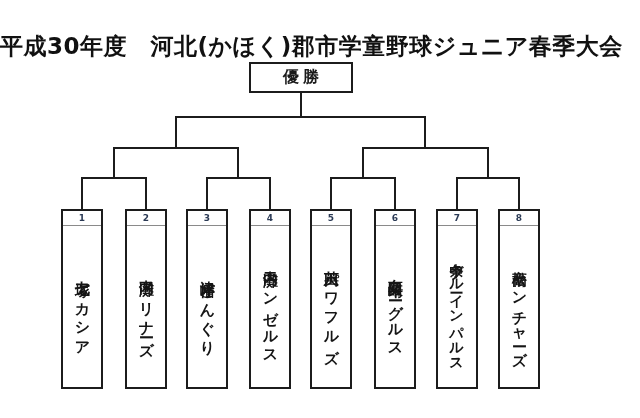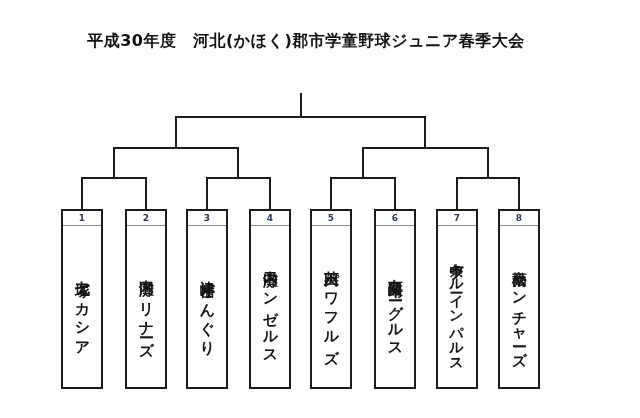--- a/index.html
+++ b/index.html
@@ -2,21 +2,21 @@
 <html><head>
 <meta charset="utf-8">
 <style>
   html,body{margin:0;padding:0;background:#fff;}
   #stage{
     position:relative;width:640px;height:418px;background:#ffffff;
     overflow:hidden;font-family:"DejaVu Sans","Liberation Sans",sans-serif;
   }
   #title{
     position:absolute;top:31px;left:0;width:612px;text-align:center;
-    font-size:16px;font-weight:bold;color:#111;letter-spacing:0.5px;white-space:nowrap;
+    font-size:23px;font-weight:bold;color:#111;letter-spacing:0.5px;white-space:nowrap;
   }
   #lines{position:absolute;left:0;top:0;width:640px;height:418px;}
   #champion{
     position:absolute;left:249px;top:62px;width:104px;height:31px;
     border:2px solid #1c1c1c;box-sizing:border-box;background:#fff;
     display:flex;align-items:center;justify-content:center;
   }
   #champion .lbl{font-size:16px;font-weight:bold;color:#1a1a1a;letter-spacing:4px;padding-left:4px;}
   .teambox{
     position:absolute;top:209px;width:42px;height:180px;background:#fff;
@@ -55,20 +55,23 @@
       <path d="M114 178 V148 H238 V178"></path>
       <path d="M363 178 V148 H488 V178"></path>
 
       <path d="M82 209 V178 H146 V209"></path>
       <path d="M207 209 V178 H270 V209"></path>
       <path d="M331 209 V178 H395 V209"></path>
       <path d="M457 209 V178 H519 V209"></path>
     </g>
   </svg>
 
+  <div id="champion">
+    <span class="lbl">優勝</span>
+  </div>
 
   <div class="teambox b1">
     <div class="num">1</div>
     <div class="name">七塚アカシア</div>
   </div>
   <div class="teambox b2">
     <div class="num">2</div>
     <div class="name">内灘マリナーズ</div>
   </div>
   <div class="teambox b3">

